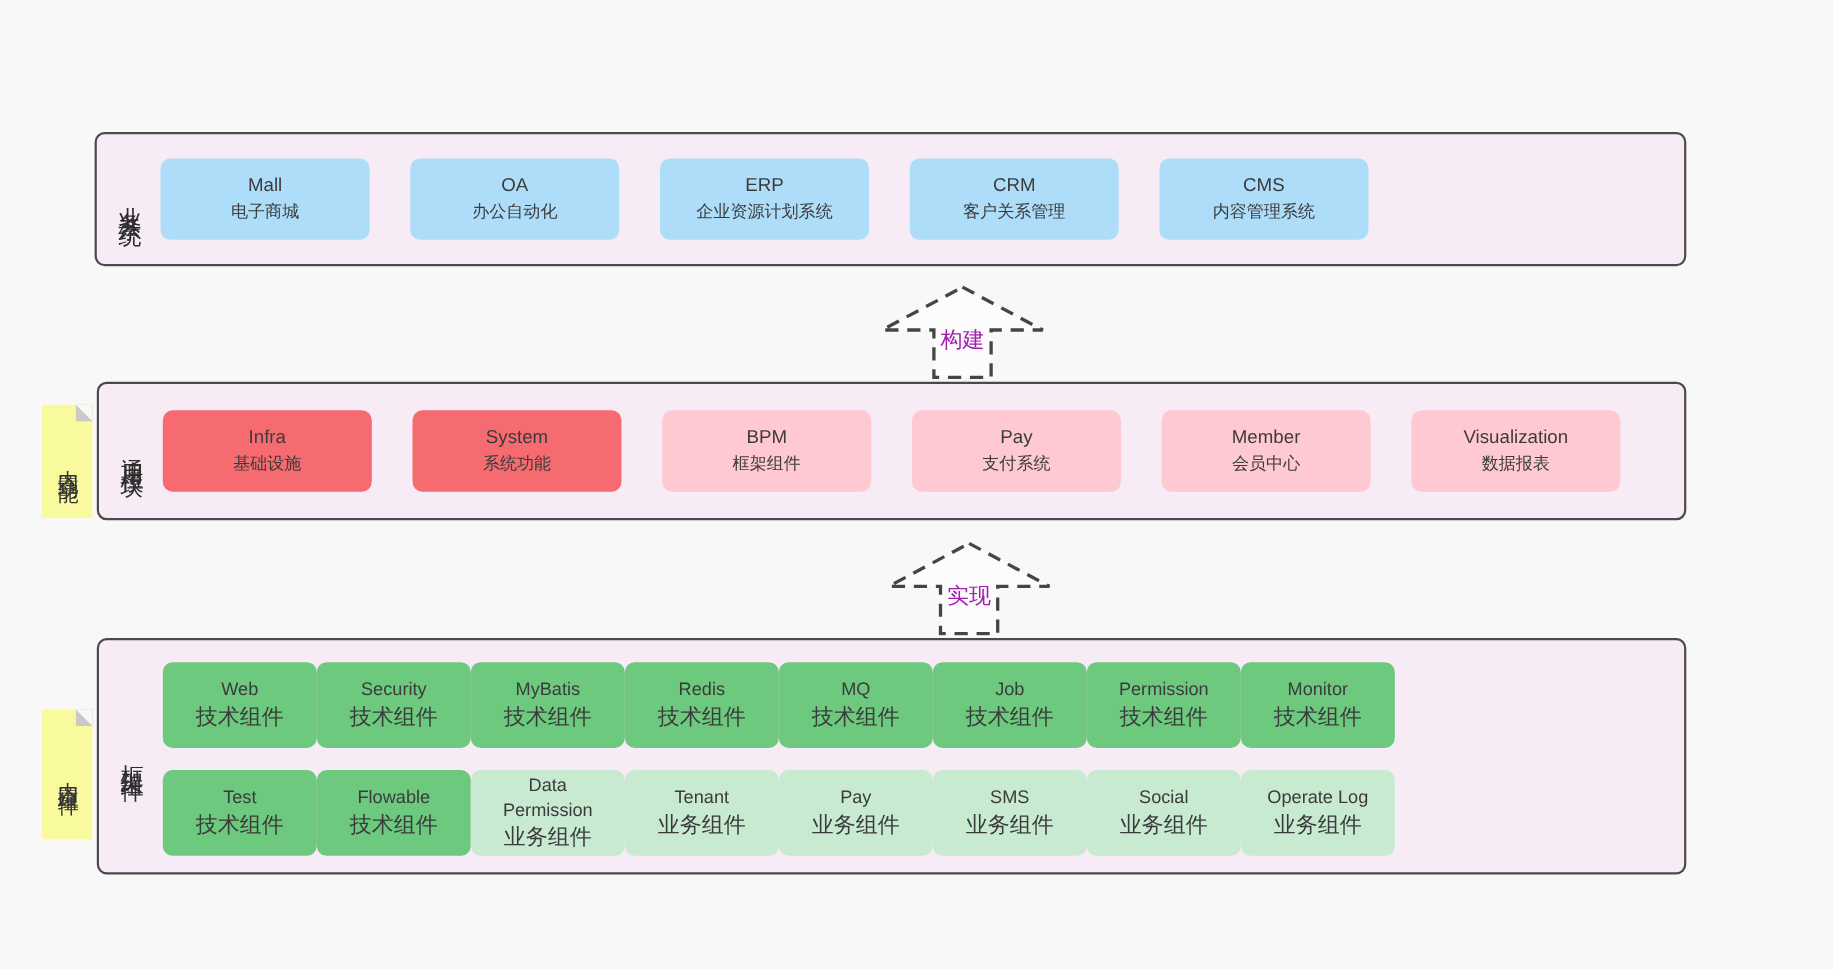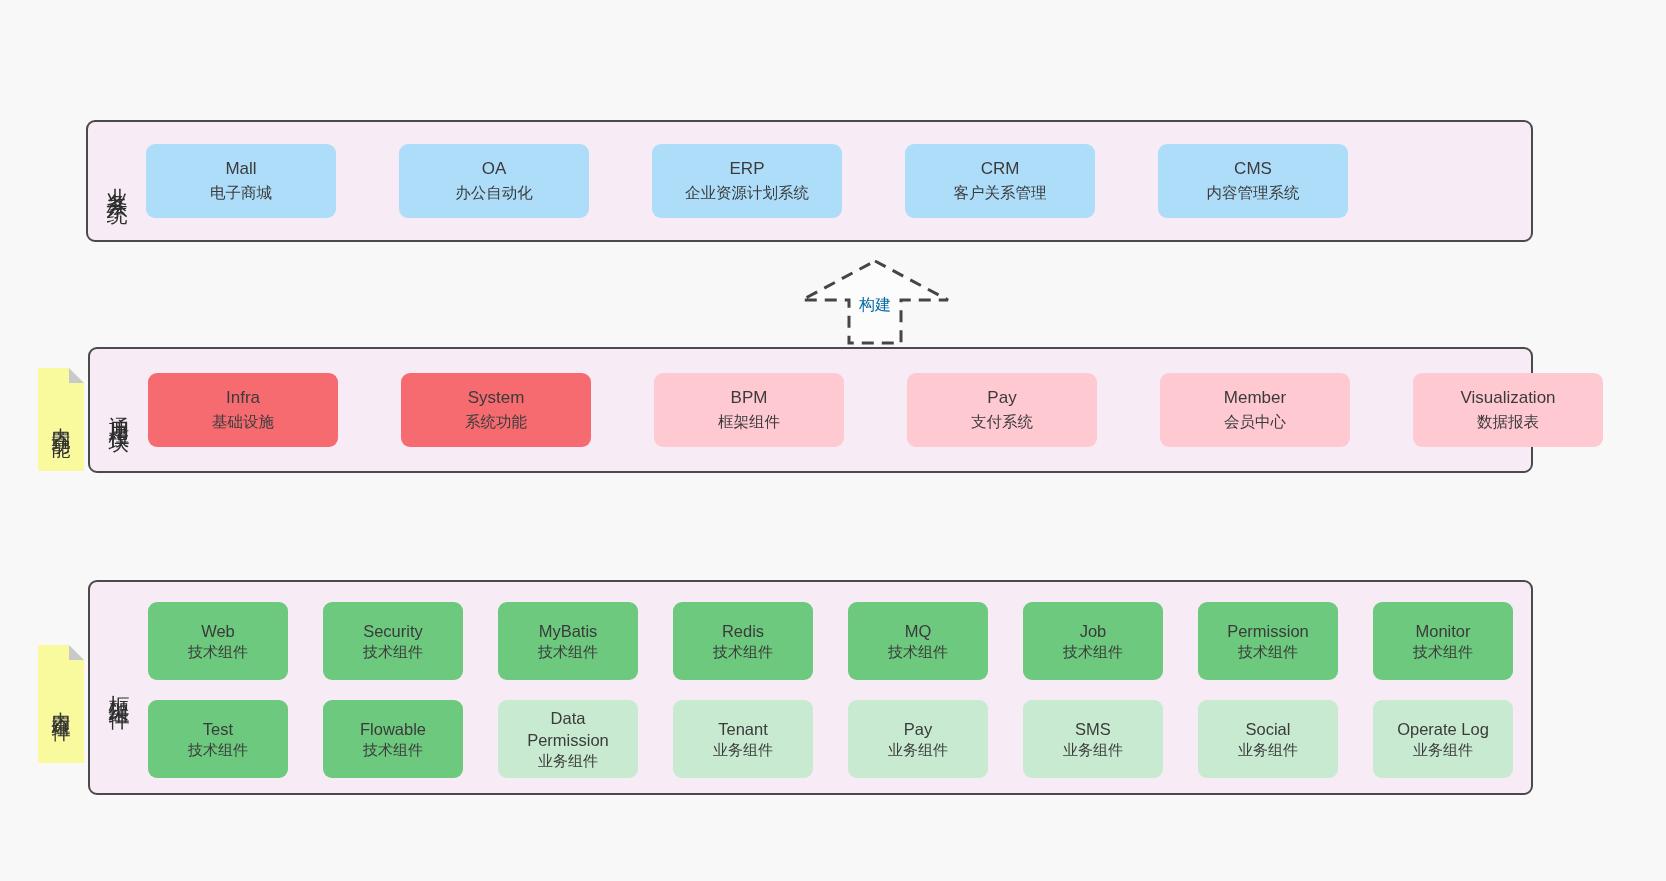--- a/index.html
+++ b/index.html
@@ -9,52 +9,52 @@
 
   .layer { position:absolute; background:#f7ecf5; border:2px solid #4a4a4a; border-radius:9px; }
   .layer-business  { left:86px;  top:120px; width:1447px; height:122px; }
   .layer-modules   { left:88px;  top:347px; width:1445px; height:126px; }
   .layer-framework { left:88px;  top:580px; width:1445px; height:215px; }
 
   .side-label { position:absolute; left:15px; top:50%; transform:translateY(-50%);
     writing-mode:vertical-rl; text-orientation:upright;
     font-size:21px; letter-spacing:5px; color:#2e2e2e; }
 
-  .box-row { position:absolute; left:58px; top:0; bottom:0; display:flex; align-items:center; gap:63px; }
+  .box-row { position:absolute; left:58px; top:0; bottom:0; display:flex; align-items:center; gap:37px; }
   .box { width:190px; height:74px; border-radius:9px; display:flex; flex-direction:column;
     justify-content:center; align-items:center; text-align:center; line-height:1.45; padding:0 10px; }
   .box .en { font-size:17px; }
   .box .zh { font-size:15.5px; }
 
   .blue        { background:#aeddfa; }
   .red         { background:#f56b70; }
   .pink        { background:#ffc9d2; }
   .green-dark  { background:#6cc97d; }
   .green-light { background:#c7ead0; }
 
   .fw-rows { position:absolute; left:58px; top:20px; display:flex; flex-direction:column; gap:20px; }
-  .fw-row  { display:flex; gap:35px; }
+  .fw-row  { display:flex; }
   .fw-row .box { width:140px; height:78px; padding:0 12px; line-height:1.35; }
   .fw-row .box .en { font-size:16.5px; }
-  .fw-row .box .zh { font-size:15px; }
+  .fw-row .box .zh { font-size:20px; }
 
   .note { position:absolute; width:46px; background:#f9fa9e; z-index:2; }
   .note::after { content:""; position:absolute; top:0; right:0; width:0; height:0;
     border-style:solid; border-width:0 15px 15px 0;
     border-color:#f8f8f8 #f8f8f8 #c9c9c9 transparent; }
   .note .note-text { position:absolute; left:50%; top:50%; transform:translate(-50%,-50%);
     writing-mode:vertical-rl; text-orientation:upright;
     font-size:19px; letter-spacing:4px; color:#333; white-space:nowrap; }
   .note-modules   { left:38px; top:368px; height:103px; }
   .note-framework { left:38px; top:645px; height:118px; }
 
   .arrow { position:absolute; width:150px; height:86px; }
   .arrow svg { position:absolute; inset:0; width:100%; height:100%; }
   .arrow .arrow-label { position:absolute; left:50%; top:36px; transform:translateX(-50%);
-    font-size:16px; color:#0369a1; background:#fcfcfc; padding:0 3px; white-space:nowrap; }
+    font-size:20px; color:#a21caf; background:#fcfcfc; padding:0 3px; white-space:nowrap; }
   .arrow-build     { left:800px; top:259px; }
   .arrow-implement { left:806px; top:492px; }
 </style>
 </head>
 <body>
 
 <div class="canvas">
 
   <div class="layer layer-business">
     <div class="side-label">业务系统</div>
@@ -116,20 +116,26 @@
         <div class="en">Member</div>
         <div class="zh">会员中心</div>
       </div>
       <div class="box pink">
         <div class="en">Visualization</div>
         <div class="zh">数据报表</div>
       </div>
     </div>
   </div>
 
+  <div class="arrow arrow-implement">
+    <svg viewBox="0 0 150 86">
+      <polygon points="75,2 148,41 101,41 101,84 49,84 49,41 2,41" fill="#fcfcfc" stroke="#454545" stroke-width="3" stroke-dasharray="12 8"></polygon>
+    </svg>
+    <span class="arrow-label">实现</span>
+  </div>
 
   <div class="note note-framework">
     <span class="note-text">内置组件</span>
   </div>
 
   <div class="layer layer-framework">
     <div class="side-label">框架组件</div>
     <div class="fw-rows">
       <div class="fw-row">
         <div class="box green-dark">

